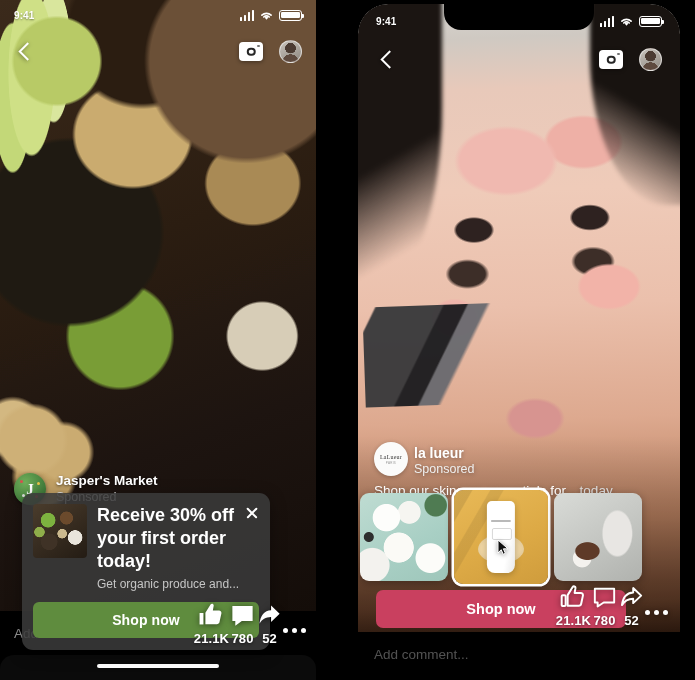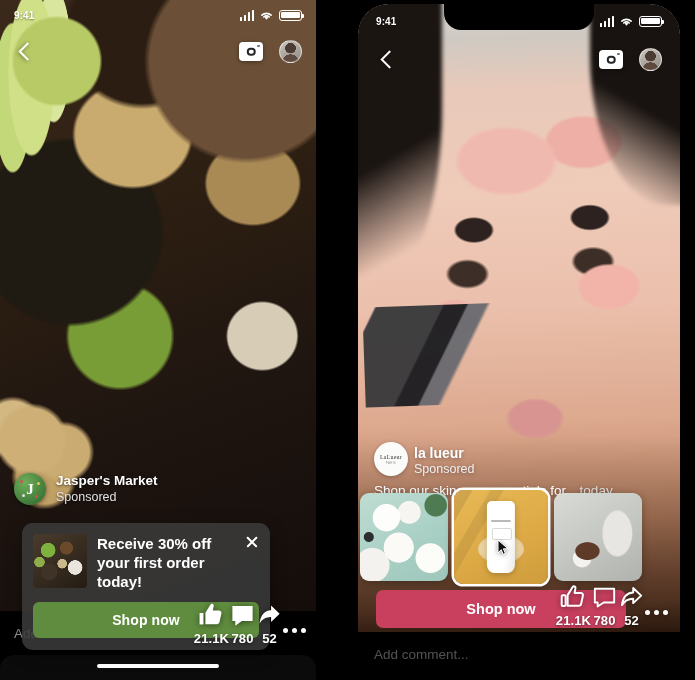--- a/index.html
+++ b/index.html
@@ -293,21 +293,21 @@
       radial-gradient(circle at 28% 30%, #7db23f 0 13%, transparent 14%),
       radial-gradient(circle at 62% 26%, #6b4a2c 0 12%, transparent 13%),
       radial-gradient(circle at 78% 62%, #e9e5dc 0 13%, transparent 14%),
       radial-gradient(circle at 30% 70%, #3f3226 0 15%, transparent 16%),
       radial-gradient(circle at 54% 55%, #cbb98e 0 11%, transparent 12%),
       radial-gradient(circle at 12% 52%, #8fae4a 0 9%, transparent 10%),
       linear-gradient(145deg, #4a3c2c, #241c14);
   }
   .promo-copy { flex: 1 1 auto; min-width: 0; padding-right: 18px; }
   .promo-title {
-    color: #fff; font-size: 15px; font-weight: bold;
+    color: #fff; font-size: 18px; font-weight: bold;
     line-height: 1.27;
   }
   .promo-sub {
     color: #c6c6c6; font-size: 12px; margin-top: 4px;
     white-space: nowrap; overflow: hidden; text-overflow: ellipsis;
   }
   .promo-close {
     position: absolute; right: -1px; top: 0;
     width: 16px; height: 16px; cursor: pointer;
   }
@@ -559,20 +559,21 @@
           <div class="profile-name">Jasper's Market</div>
           <div class="profile-sub">Sponsored</div>
         </div>
       </div>
 
       <div class="promo-card">
         <div class="promo-top">
           <div class="promo-thumb"></div>
           <div class="promo-copy">
             <div class="promo-title">Receive 30% off your first order today!</div>
+            <div class="promo-sub">Get organic produce and...</div>
           </div>
           <span class="promo-close"></span>
         </div>
         <button class="cta" style="background:#5f8c3e">Shop now</button>
       </div>
 
       <div class="commentbar">
         <span>Add Comment...</span>
       </div>
       <div class="bottomdeck"></div>

